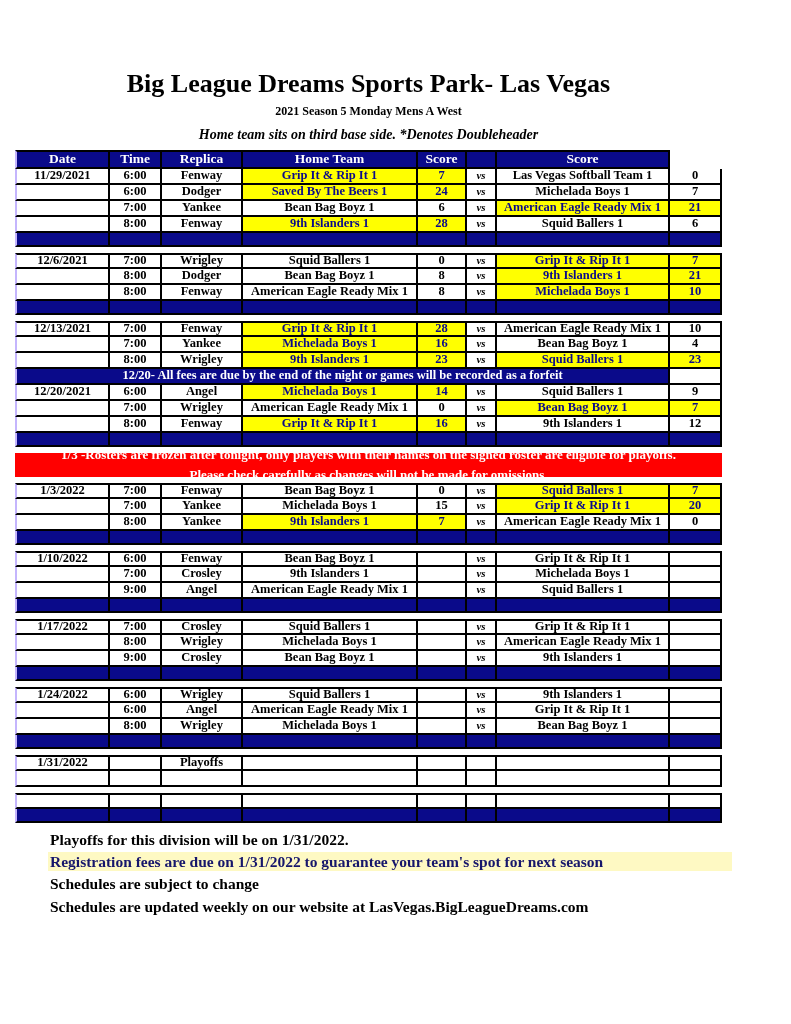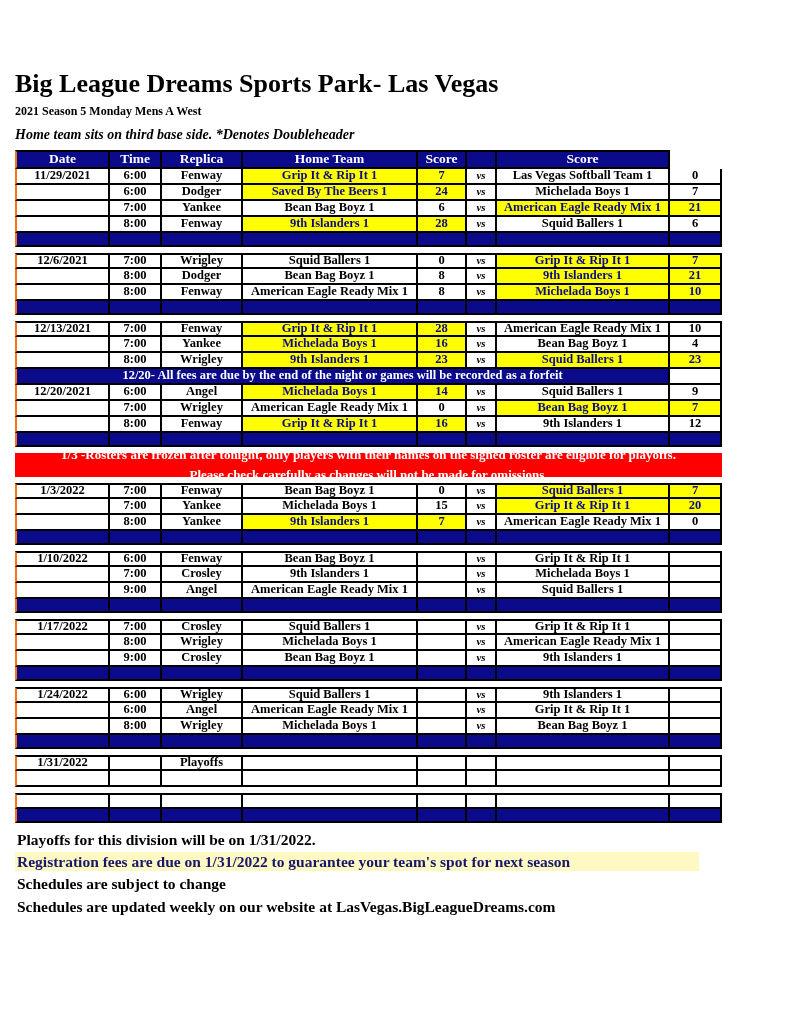--- a/index.html
+++ b/index.html
@@ -5,57 +5,57 @@
   * { box-sizing: border-box; margin: 0; padding: 0; }
   html, body { background: #fff; }
   body {
     width: 791px; height: 1024px;
     font-family: "Liberation Serif", serif;
     font-weight: bold;
     color: #000;
     overflow: hidden;
   }
   .doc { padding: 70px 0 0 15px; }
-  .titles { width: 707px; text-align: left; }
+  .titles { width: 707px; text-align: center; }
   .title { font-size: 26px; line-height: 1.1; }
   .subtitle { font-size: 12px; margin-top: 5px; }
   .note { font-size: 14px; font-style: italic; margin-top: 8px; margin-bottom: 7px; }
 
   .sched { width: 707px; }
   .row {
     display: grid;
     grid-template-columns: 95px 52px 81px 175px 49px 30px 173px 52px;
     height: 16px;
   }
   .row.hdr { height: 19px; }
   .row.sep { height: 14px; }
   .c {
     border-right: 2px solid #000;
     border-bottom: 2px solid #000;
     display: flex; align-items: center; justify-content: center;
     font-size: 12.5px; line-height: 1;
     overflow: hidden; white-space: nowrap;
   }
-  .row .c:first-child { border-left: 2px solid #f97316; }
+  .row .c:first-child { border-left: 2px solid #c4b5fd; }
   .row.top .c { border-top: 2px solid #000; }
   .navy { background: #0a0a8a; color: #fff; }
   .hl { background: #ffff00; color: #0a0a8a; }
   .hdr .c { font-size: 13.5px; }
   .vs { font-style: italic; font-size: 11px; }
   .gap { height: 6px; }
   .banner {
     height: 24px; background: #ff0000; color: #fff;
     display: flex; flex-direction: column; align-items: center; justify-content: center;
     font-size: 13px; text-align: center;
   }
   .banner-line { line-height: 1.5; }
   .notice-text { font-size: 12.5px; }
 
   .footer { margin-top: 7px; }
-  .fl { font-size: 15.5px; margin-top: 3px; line-height: 1.25; padding-left: 2px; }
+  .fl { font-size: 15.5px; margin-top: 3px; line-height: 1.25; padding-left: 2px; margin-left: 33px; }
   .fl.hl-line { background: #fef9c3; width: 684px; color: #16166b; }
 </style>
 </head>
 <body>
 
 <div class="doc">
   <div class="titles">
     <div class="title">Big League Dreams Sports Park- Las Vegas</div>
     <div class="subtitle">2021 Season 5 Monday Mens A West</div>
     <div class="note">Home team sits on third base side.  *Denotes Doubleheader</div>

